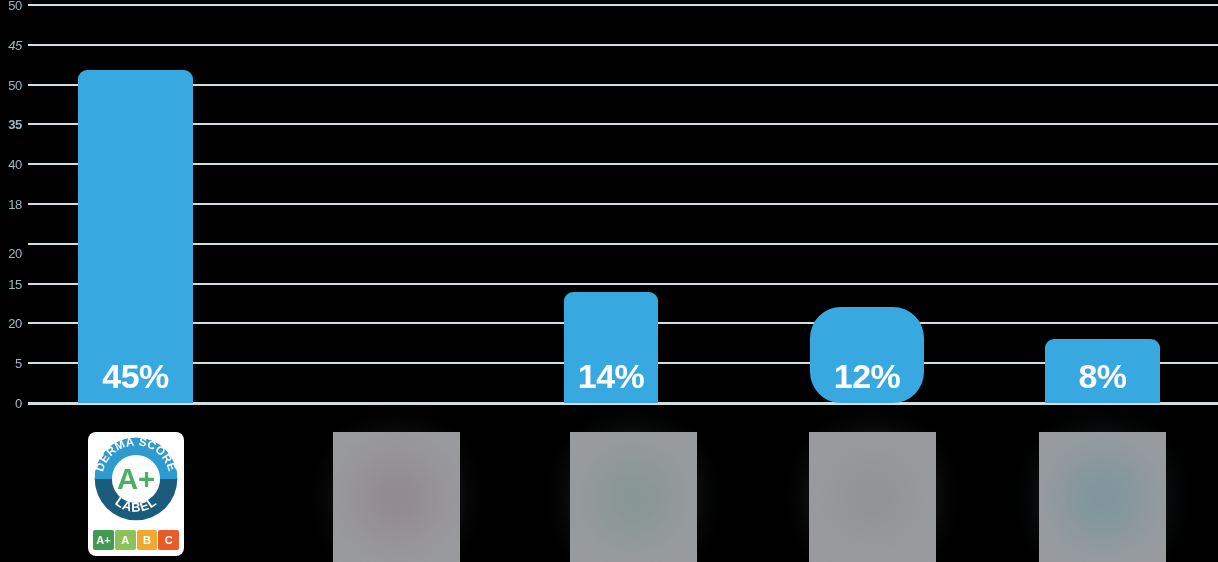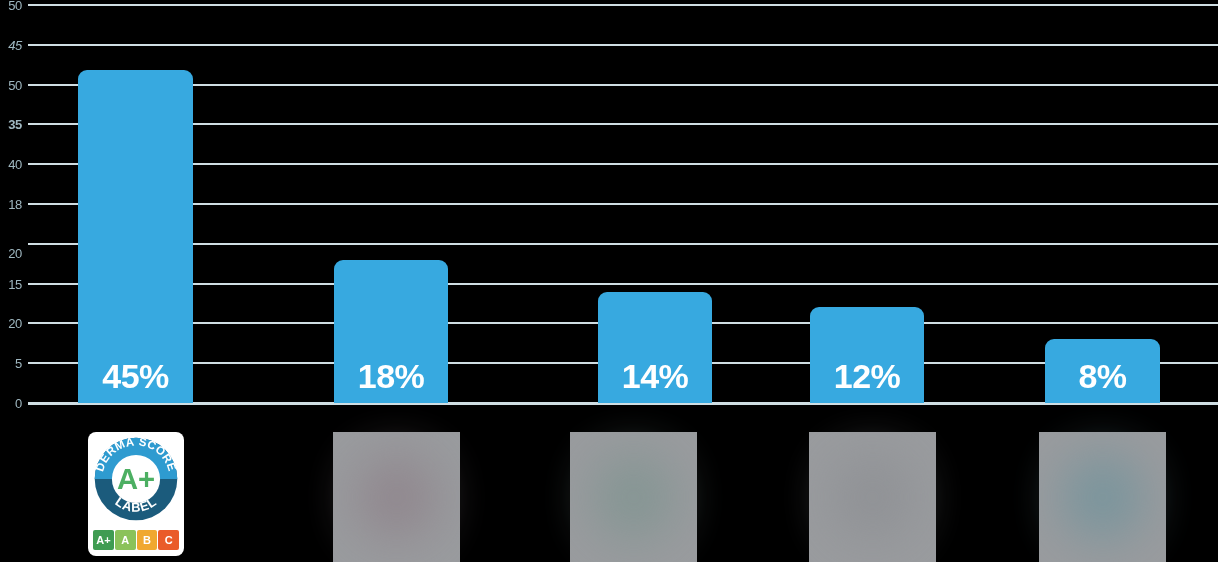--- a/index.html
+++ b/index.html
@@ -199,27 +199,24 @@
         <div class="ytick" style="top: 124.4px; font-weight: bold;">35</div>
         <div class="ytick" style="top: 84.6px;">50</div>
         <div class="ytick" style="top: 44.8px; font-style: italic;">45</div>
         <div class="ytick" style="top: 5px;">50</div>
       </div>
 
     <div class="bars-layer">
         <div class="bar" style="left: 78px; width: 115px; height: 333px; background: rgb(55, 169, 224);">
           <div class="bar-value" style="color: rgb(255, 255, 255);">45%</div>
         </div>
-        <div class="bar" style="left: 334px; width: 114px; height: 143.28px; background: rgb(55, 169, 224);">
-          <div class="bar-value" style="color: rgb(255, 255, 255);">18%</div>
-        </div>
-        <div class="bar" style="left: 598px; width: 114px; height: 111.44px; background: rgb(55, 169, 224);">
+        <div class="bar" style="left: 564px; width: 94px; height: 111.44px; background: rgb(55, 169, 224);">
           <div class="bar-value" style="color: rgb(255, 255, 255);">14%</div>
         </div>
-        <div class="bar" style="left: 810px; width: 114px; height: 95.52px; background: rgb(55, 169, 224);">
+        <div class="bar" style="left: 810px; width: 114px; height: 95.52px; background: rgb(55, 169, 224); border-radius: 31px;">
           <div class="bar-value" style="color: rgb(255, 255, 255);">12%</div>
         </div>
         <div class="bar" style="left: 1045px; width: 115px; height: 63.68px; background: rgb(55, 169, 224);">
           <div class="bar-value" style="color: rgb(255, 255, 255);">8%</div>
         </div>
       </div>
 
   </div>
 
   <div class="logos-row">

